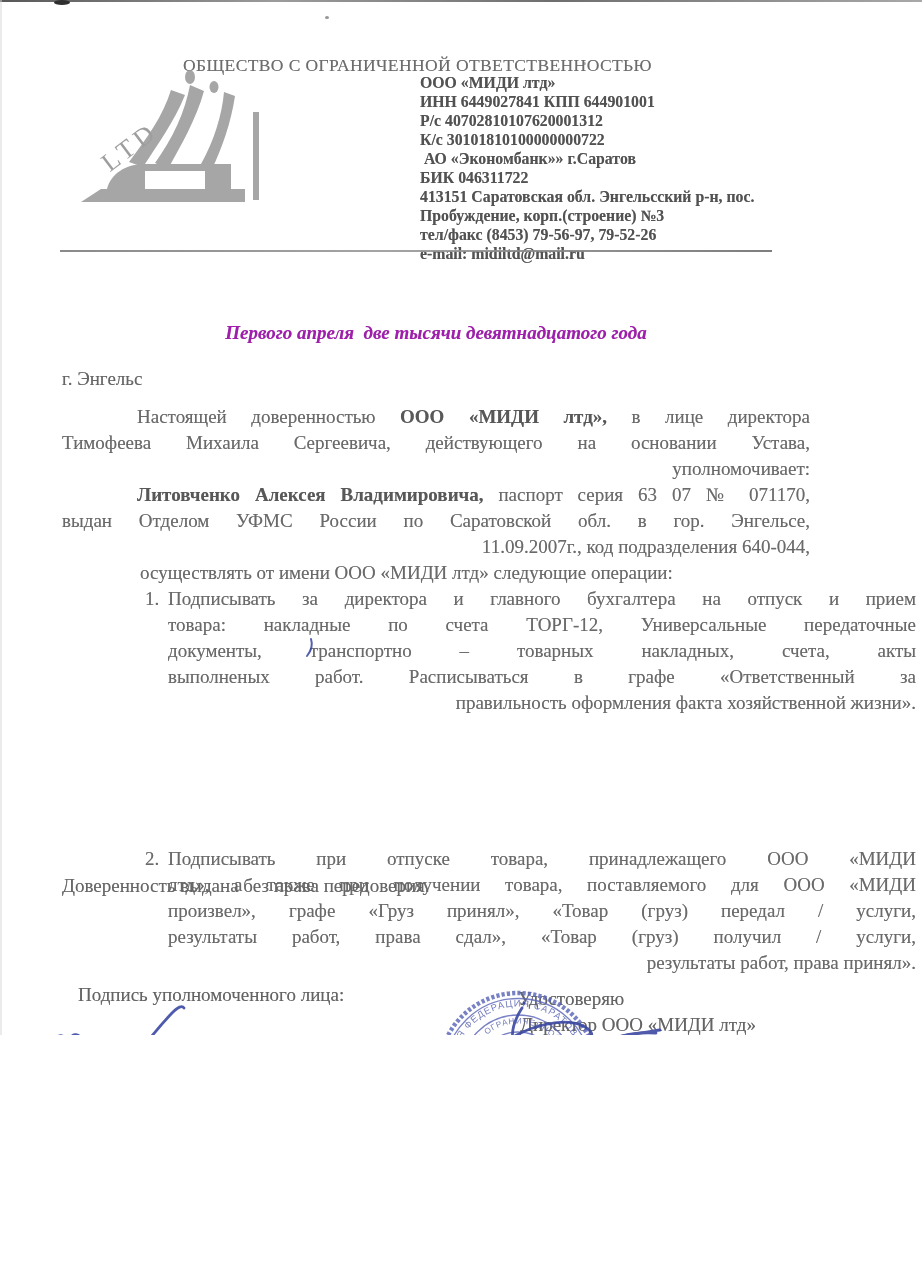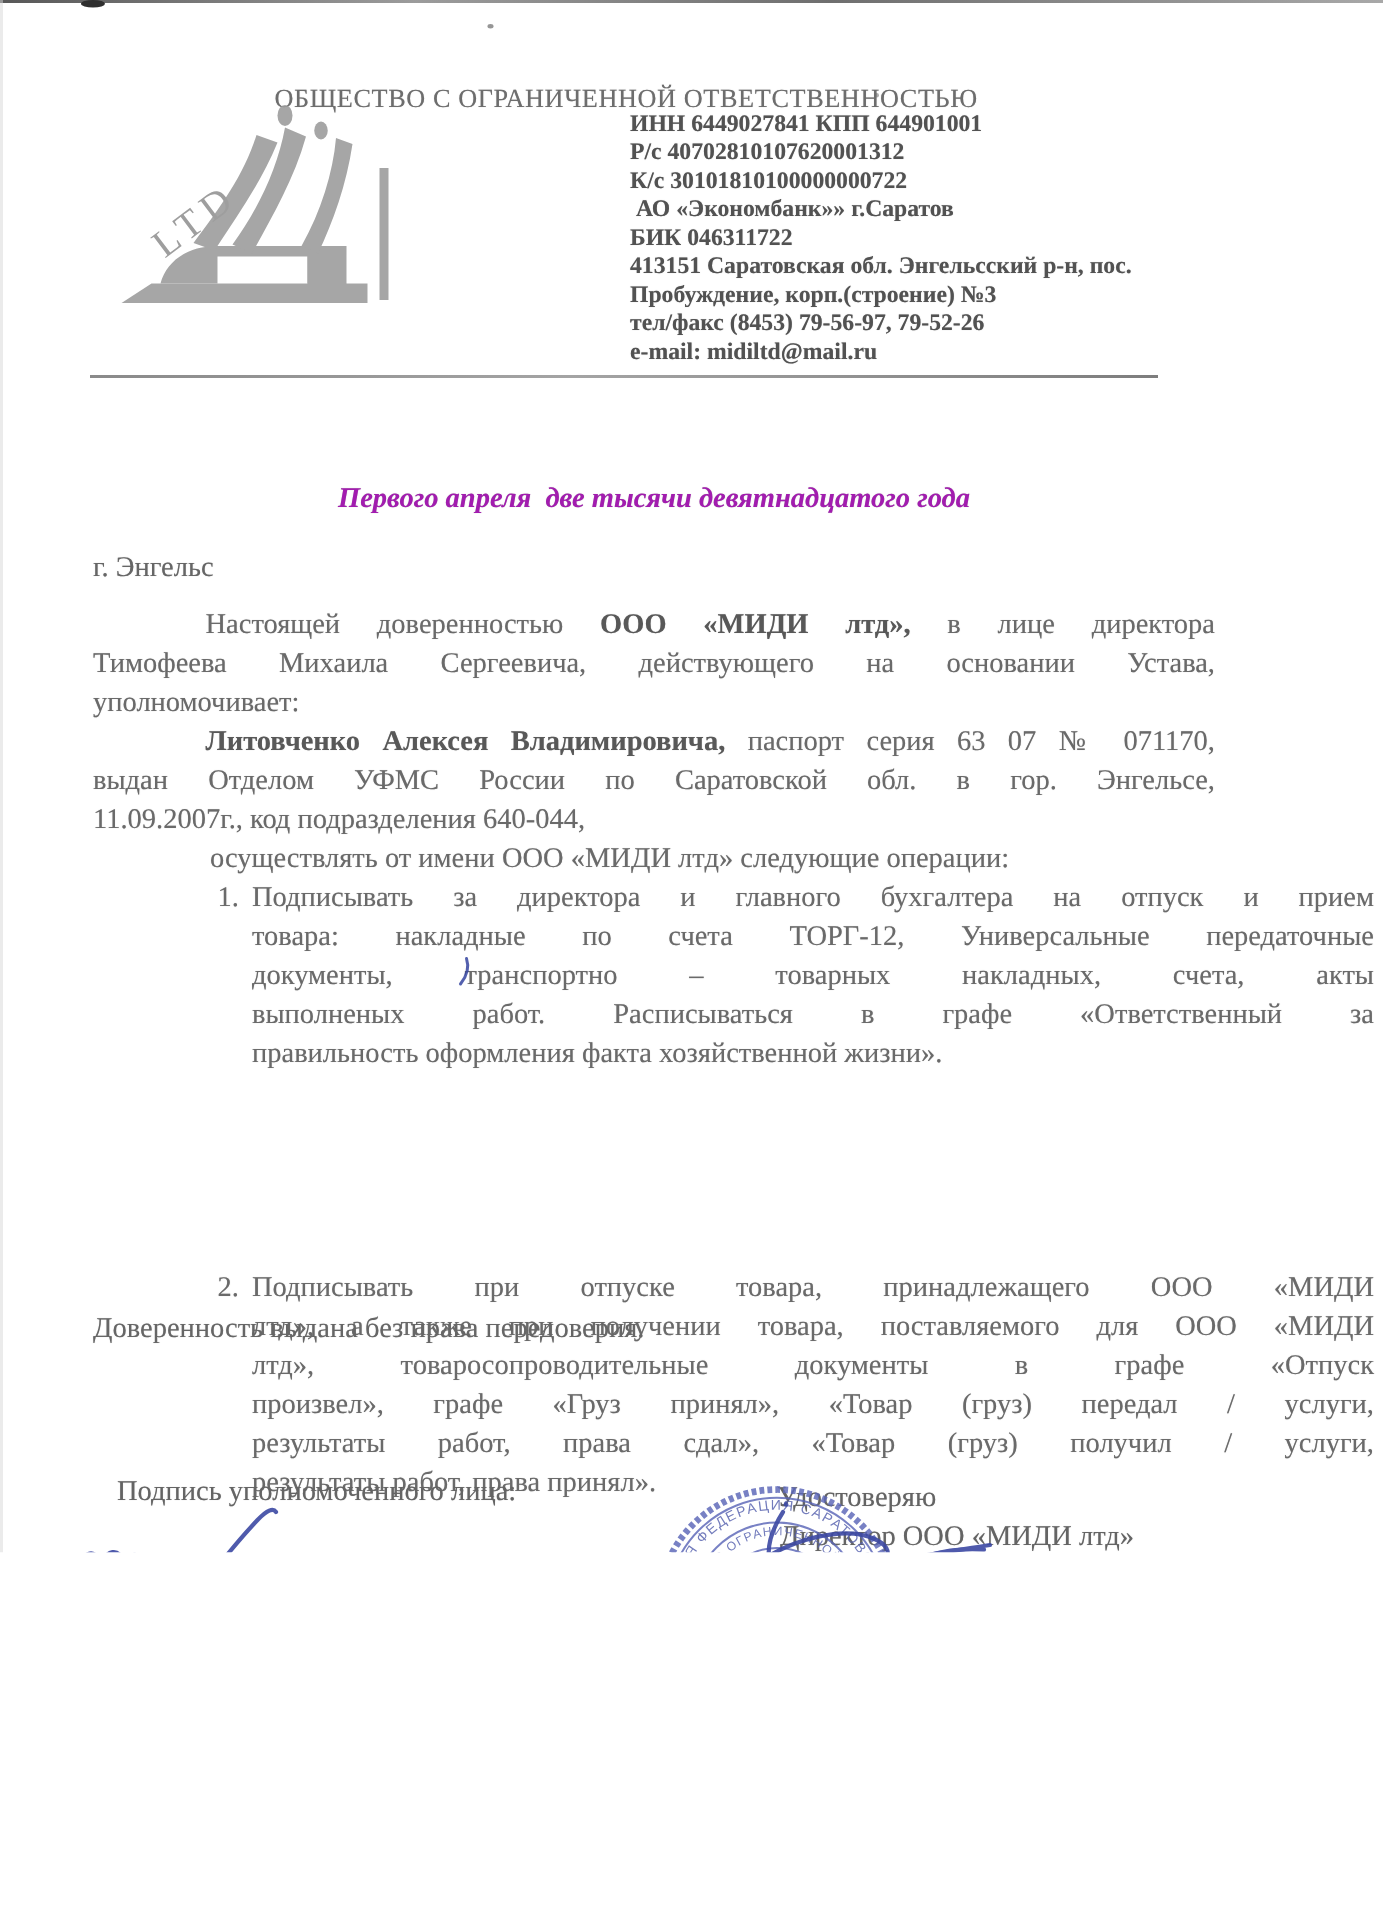--- a/index.html
+++ b/index.html
@@ -20,21 +20,21 @@
   .divider{left:60px;top:250px;width:712px;height:2px;background:linear-gradient(90deg,#7d7d7d,#9a9a9a 45%,#6f6f6f);opacity:.9;}
   
   .doc{text-shadow:0 0 .5px rgba(100,100,100,.5);}
   .doc-title{left:62px;top:277px;width:748px;text-align:center;font-size:20px;font-weight:bold;
              letter-spacing:1.5px;color:#4c4c4c;}
   .doc-date{left:62px;top:322px;width:748px;text-align:center;font-size:19px;font-weight:bold;
             font-style:italic;color:#a21caf;}
   .doc-city{left:62px;top:368px;font-size:19px;color:#666;}
   .body-block{left:62px;width:748px;font-size:19px;line-height:26px;color:#6a6a6a;}
   .jl{text-align:justify;text-align-last:justify;}
-  .ll{text-align:left;}
+  .ll{text-align:right;}
   .ind{padding-left:75px;}
   .ind2{padding-left:78px;}
   .list-item{padding-left:106px;position:relative;}
   .list-num{position:absolute;left:83px;top:0;}
   b{color:#585858;}
   .note{left:62px;top:875px;font-size:19px;color:#666;}
   
   .sig-label-left{left:78px;top:984px;font-size:19px;color:#646464;}
   .sig-verify{left:518px;top:988px;font-size:19px;color:#646464;}
   .sig-title-right{left:520px;top:1014px;font-size:19px;color:#646464;}
@@ -67,20 +67,21 @@
       <path d="M 56,98 C 74,74 90,52 98,26 L 112,31 C 101,58 85,80 70,103 Z"></path>
       <path d="M 82,99 C 100,74 112,48 117,21 L 131,27 C 123,56 108,81 95,105 Z"></path>
       <path d="M 128,100 C 141,77 149,51 151,28 L 162,32 C 158,59 149,84 139,105 Z"></path>
       <ellipse cx="117" cy="13" rx="5" ry="7"></ellipse>
       <ellipse cx="141" cy="23" rx="4.5" ry="6"></ellipse>
     </g>
     <text x="26" y="96" transform="rotate(-37 50 86)" style="font-family:'Liberation Serif',serif;font-size:26px;letter-spacing:5px;fill:#9e9e9e;">LTD</text>
   </svg>
 
   <div class="abs lh-details">
+    <div>ООО «МИДИ лтд»</div>
     <div>ИНН 6449027841  КПП 644901001</div>
     <div>Р/с 40702810107620001312</div>
     <div>К/с 30101810100000000722</div>
     <div>&nbsp;АО «Экономбанк»» г.Саратов</div>
     <div>БИК 046311722</div>
     <div>413151 Саратовская обл. Энгельсский р-н,  пос.</div>
     <div>Пробуждение, корп.(строение) №3</div>
     <div>тел/факс (8453) 79-56-97, 79-52-26</div>
     <div>e-mail: midiltd@mail.ru</div>
   </div>
@@ -110,21 +111,20 @@
     <div class="jl">товара: накладные по счета ТОРГ-12, Универсальные передаточные</div>
     <div class="jl">документы, транспортно – товарных накладных, счета, акты</div>
     <div class="jl">выполненых работ. Расписываться  в графе «Ответственный за</div>
     <div class="ll">правильность оформления факта хозяйственной жизни».</div>
   </div>
 
   <div class="abs doc body-block list-item" style="top:716px;">
     <span class="list-num">2.</span>
     <div class="jl">Подписывать при отпуске товара, принадлежащего ООО «МИДИ</div>
     <div class="jl">лтд», а также при получении товара, поставляемого для ООО «МИДИ</div>
-    <div class="jl">лтд», товаросопроводительные документы в графе «Отпуск</div>
     <div class="jl">произвел», графе «Груз принял», «Товар (груз) передал / услуги,</div>
     <div class="jl">результаты работ, права сдал», «Товар (груз) получил / услуги,</div>
     <div class="ll">результаты работ, права принял».</div>
   </div>
 
   <div class="abs doc note">Доверенность выдана без права передоверия.</div>
 
   <div class="abs doc sig-label-left">Подпись уполномоченного лица:</div>
   <div class="abs doc sig-verify">Удостоверяю</div>
   <div class="abs doc sig-title-right">Директор ООО «МИДИ лтд»</div>

